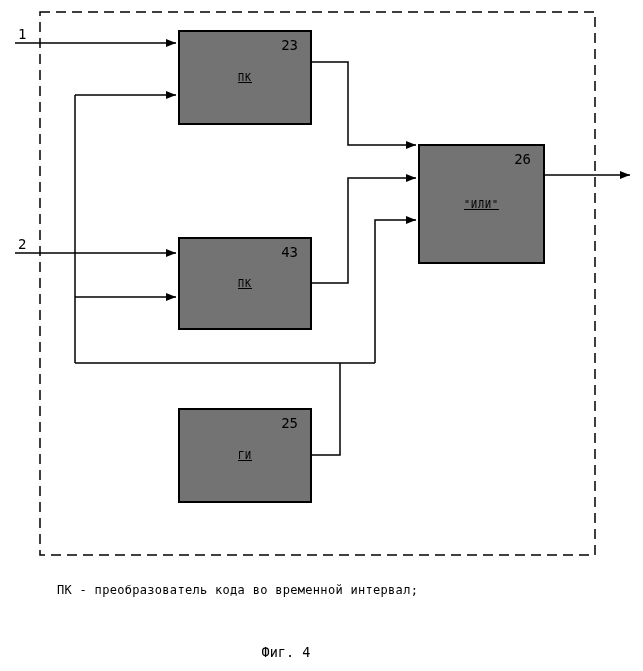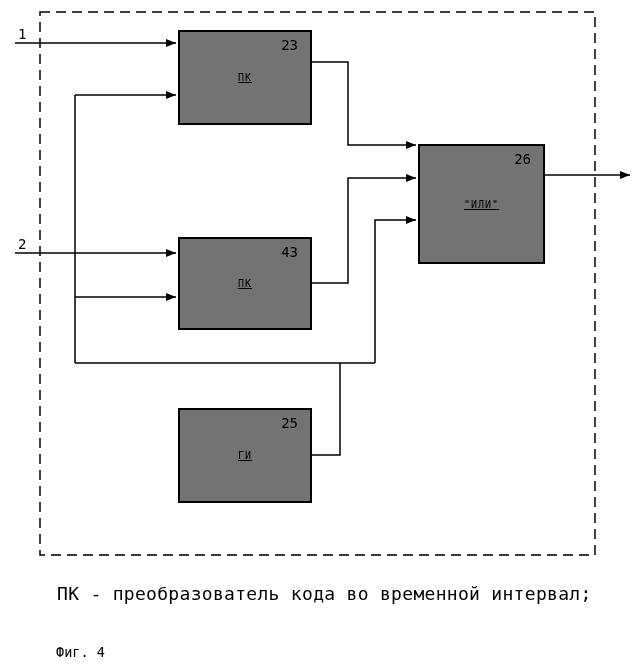--- a/index.html
+++ b/index.html
@@ -47,32 +47,33 @@
   .block-26 { left: 418px; top: 120px; width: 127px; height: 120px; margin-top: 24px; }
   .input-label {
     position: absolute;
     font-size: 14px;
   }
   .input-label-1 { left: 18px; top: 26px; }
   .input-label-2 { left: 18px; top: 236px; }
   .legend-line {
     position: absolute;
     left: 57px;
-    font-size: 18px;
+    font-size: 12px;
     white-space: nowrap;
     letter-spacing: 0.3px;
     text-align: center;
   }
   .legend-line-1 { top: 583px; }
   .legend-line-2 { top: 611px; }
   .caption {
     position: absolute;
     left: 56px;
     top: 644px;
     width: 460px;
+    text-align: center;
     font-size: 13.5px;
   }
 </style>
 </head>
 <body>
 
 <div class="figure">
 
   <svg class="wires" width="643" height="671" viewBox="0 0 643 671">
     <defs>

